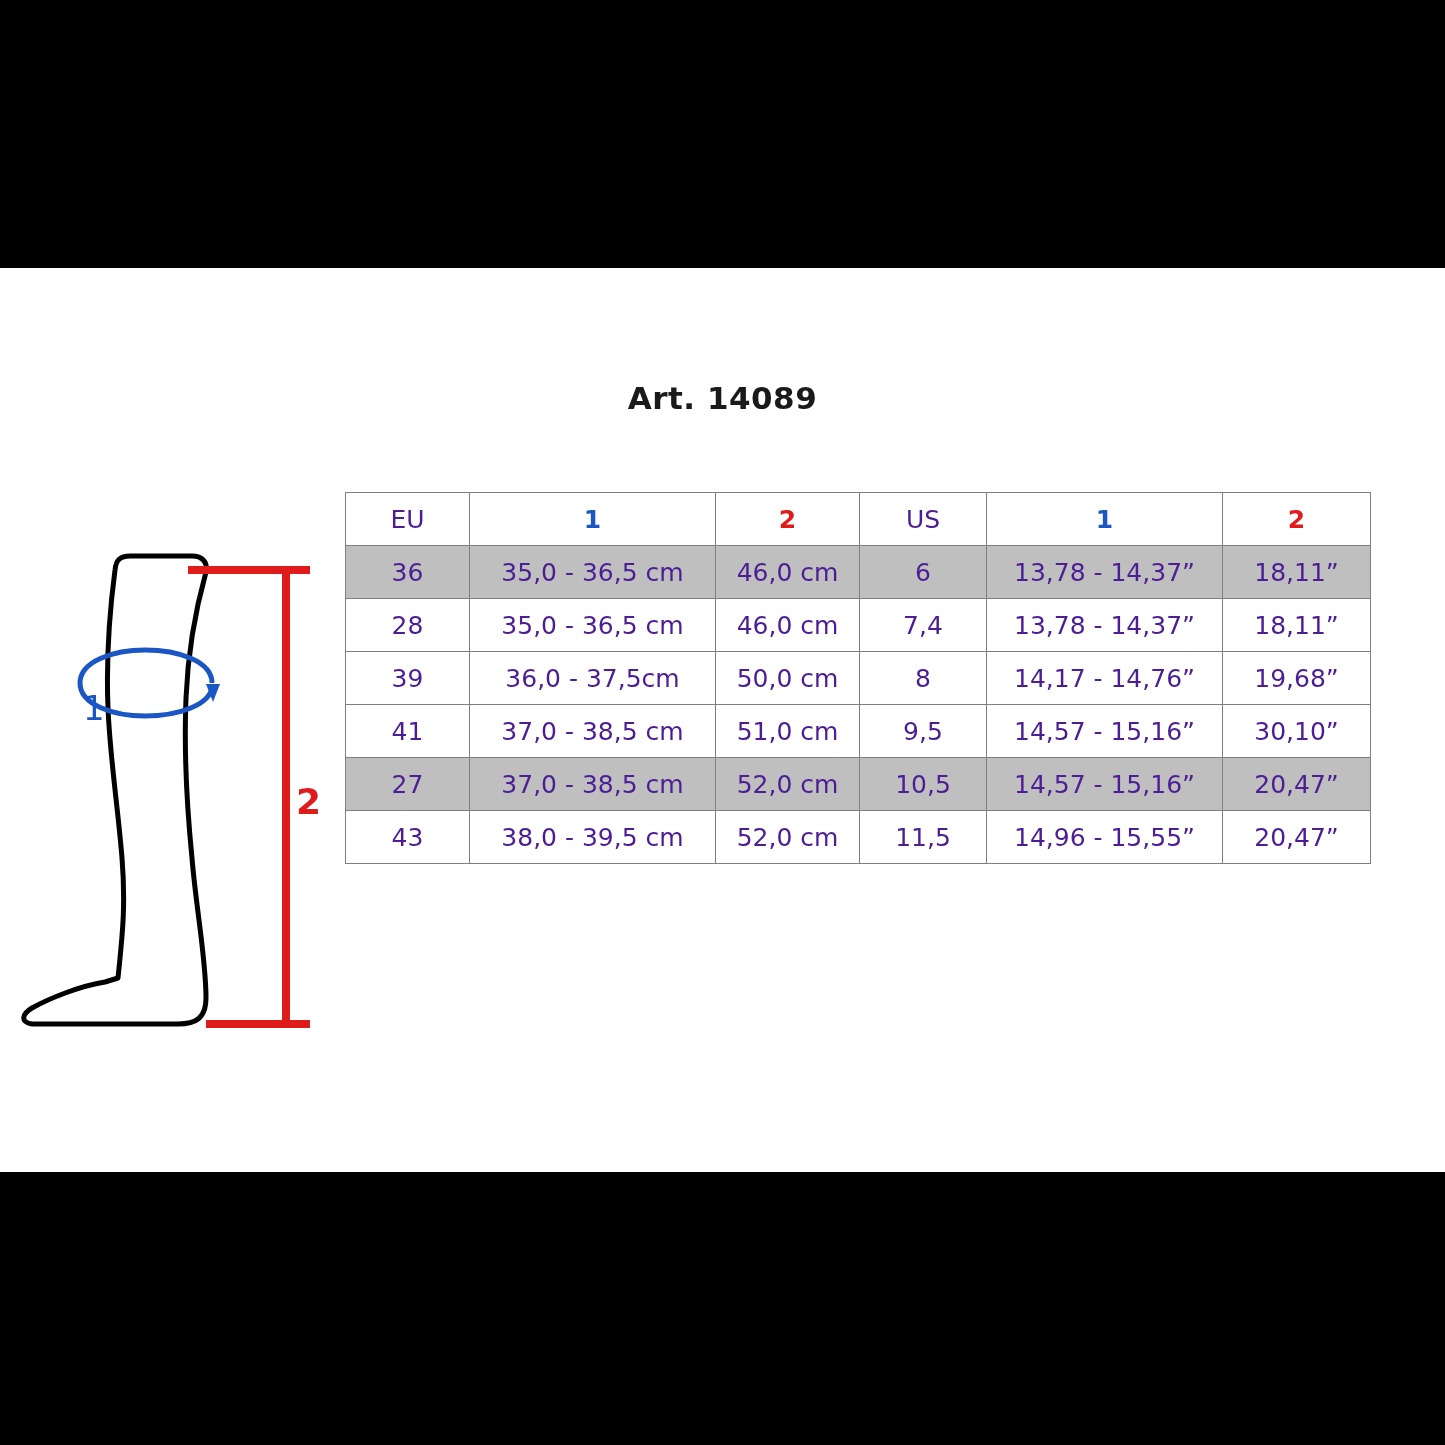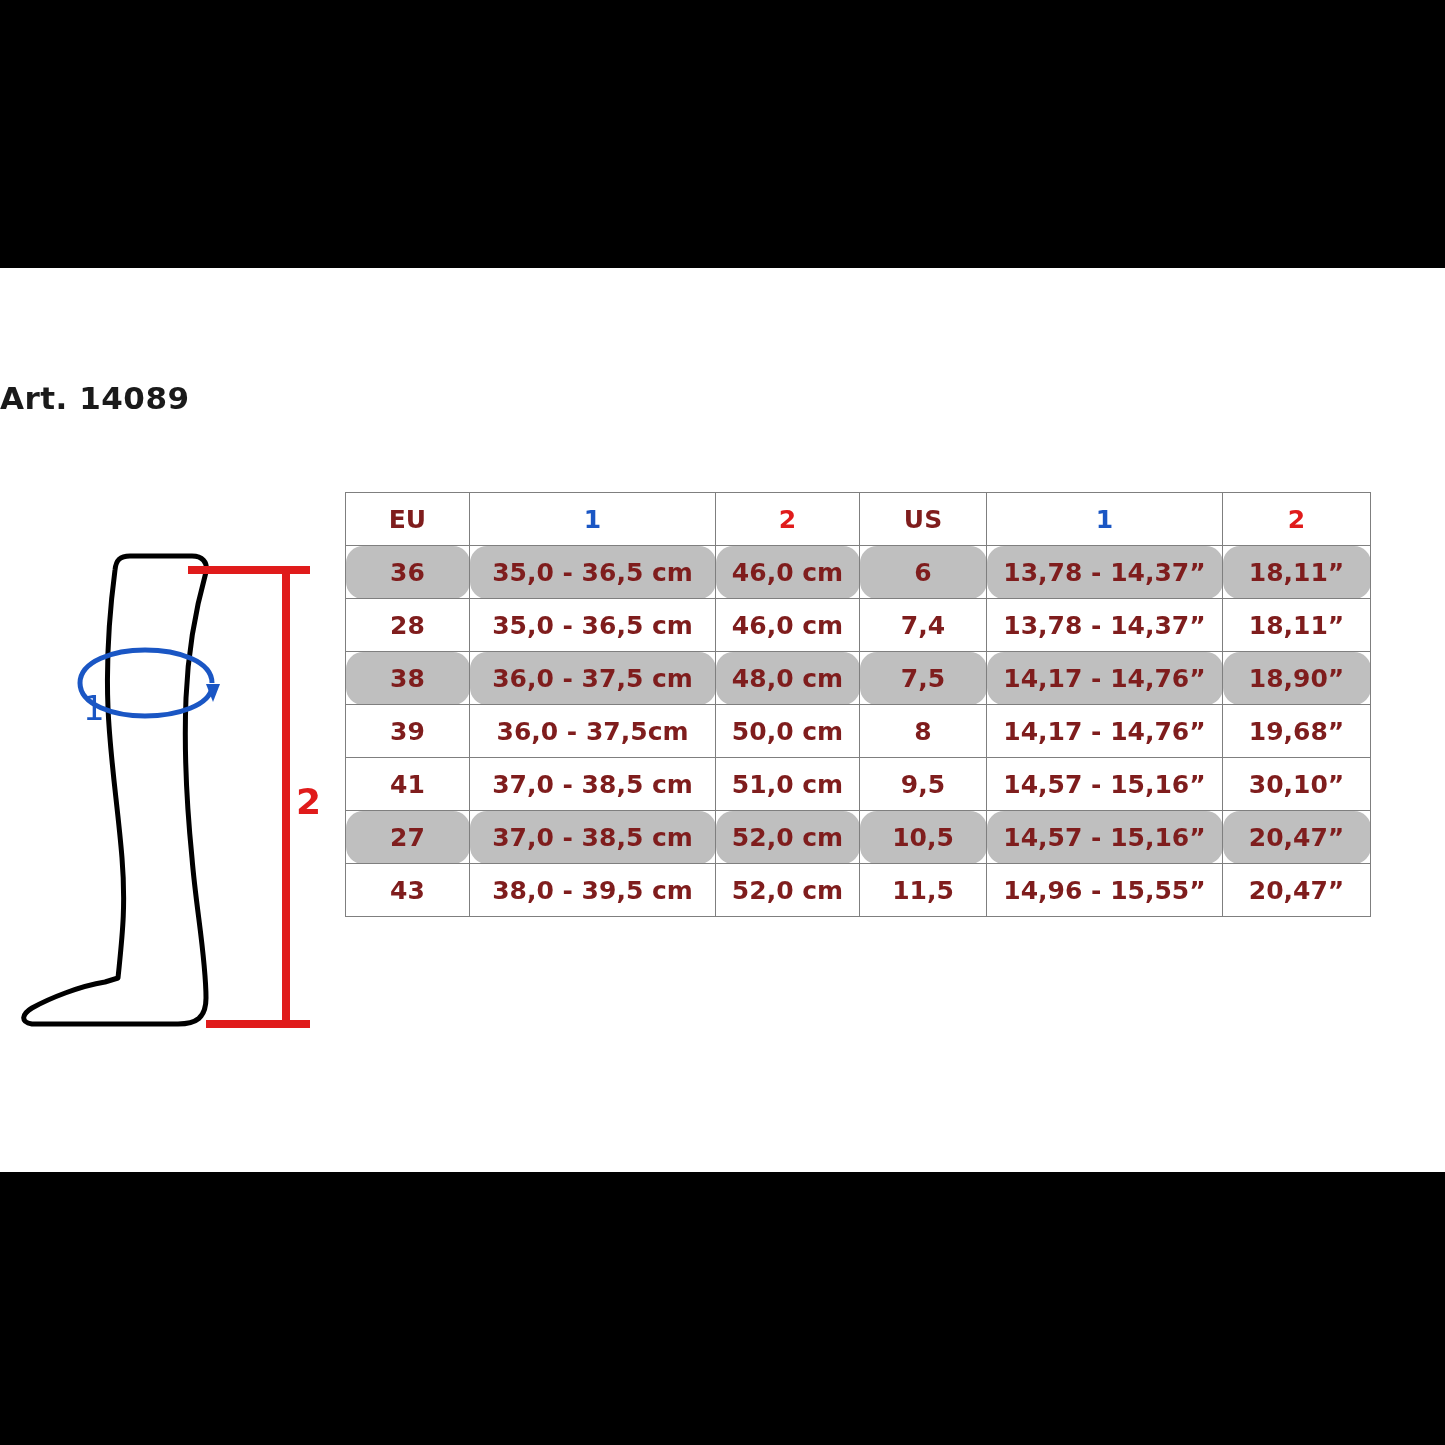--- a/index.html
+++ b/index.html
@@ -21,21 +21,21 @@
     top: 268px;
     width: 1445px;
     height: 904px;
     background: #ffffff;
   }
   #title {
     position: absolute;
     left: 0;
     top: 112px;
     width: 1445px;
-    text-align: left;
+    text-align: center;
     font-size: 31px;
     font-weight: bold;
     color: #1a1a1a;
     letter-spacing: 0.5px;
   }
   
   #diagram {
     position: absolute;
     left: 10px;
     top: 190px;
@@ -57,39 +57,38 @@
     table-layout: fixed;
     width: 1025px;
     background: #ffffff;
   }
   table.size-table td, table.size-table th {
     border: 1px solid #7f7f7f;
     height: 52px;
     text-align: center;
     vertical-align: middle;
     font-size: 25px;
-    color: #7f1d1d;
-    font-weight: bold;
+    color: #4c1d95;
+    font-weight: normal;
     padding: 0;
   }
   thead th {
     background: #ffffff;
     font-size: 26px;
   }
   thead th.num-blue {
     color: #1a56c4;
     font-weight: bold;
   }
   thead th.num-red {
     color: #e01b1b;
     font-weight: bold;
   }
   tbody tr.shaded td {
     background: #bfbfbf;
-    border-radius: 17px;
   }
   tbody tr.plain td {
     background: #ffffff;
   }
   col.c-eu { width: 124px; }
   col.c-c1 { width: 246px; }
   col.c-c2 { width: 144px; }
   col.c-us { width: 127px; }
   col.c-i1 { width: 236px; }
   col.c-i2 { width: 148px; }
@@ -170,28 +169,20 @@
             <td>18,11”</td>
           </tr>
           <tr class="plain">
             <td>28</td>
             <td>35,0 - 36,5 cm</td>
             <td>46,0 cm</td>
             <td>7,4</td>
             <td>13,78 - 14,37”</td>
             <td>18,11”</td>
           </tr>
-          <tr class="shaded">
-            <td>38</td>
-            <td>36,0 - 37,5 cm</td>
-            <td>48,0 cm</td>
-            <td>7,5</td>
-            <td>14,17 - 14,76”</td>
-            <td>18,90”</td>
-          </tr>
           <tr class="plain">
             <td>39</td>
             <td>36,0 - 37,5cm</td>
             <td>50,0 cm</td>
             <td>8</td>
             <td>14,17 - 14,76”</td>
             <td>19,68”</td>
           </tr>
           <tr class="plain">
             <td>41</td>

